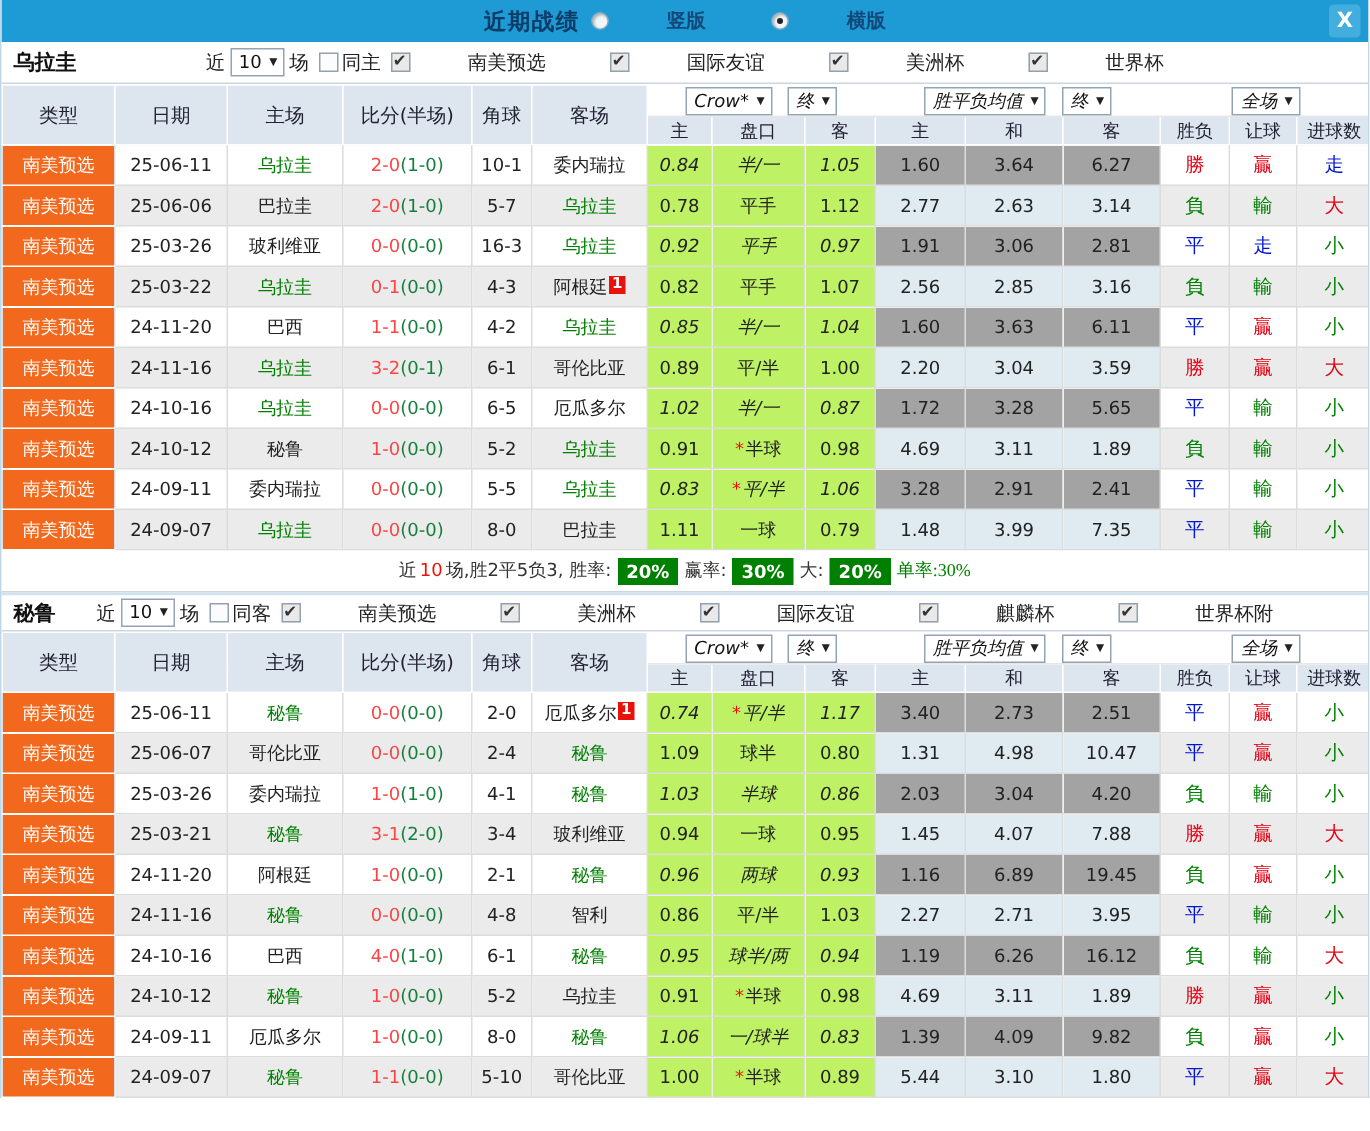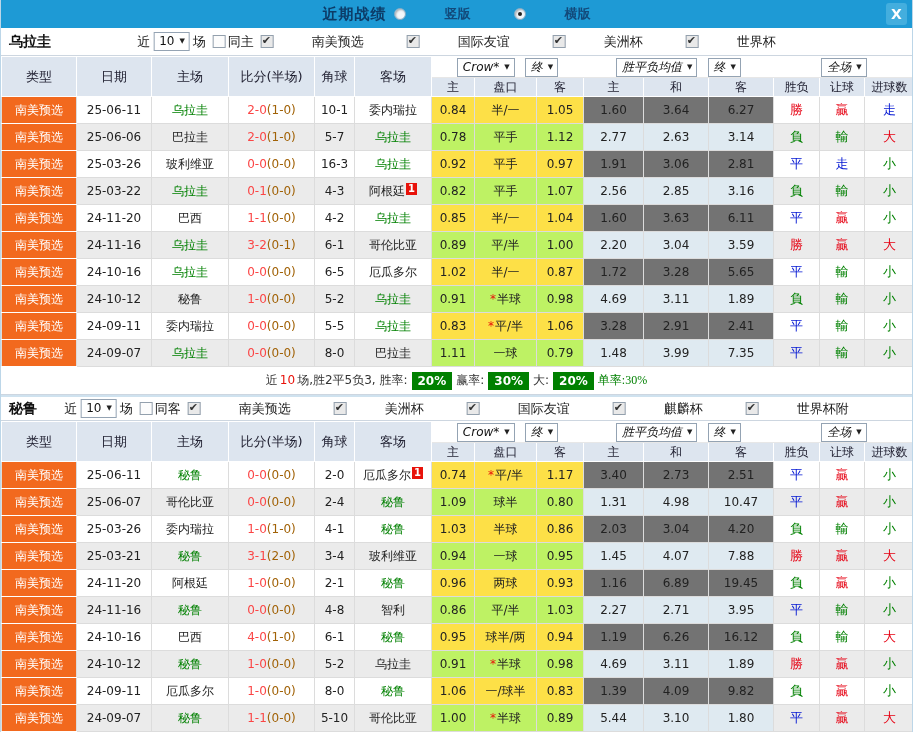--- a/index.html
+++ b/index.html
@@ -31,28 +31,28 @@
   
   table.stats-table { border-collapse:collapse; table-layout:fixed; width:913px; }
   thead th { background:#dde5ef; border:1px solid #fff; font-weight:normal; font-size:13px; color:#223; padding:0; }
   tr.group-row { height:21px; }
   tr.group-row th.grp { background:#fff; border-left:1px solid #ccc; border-bottom:1px solid #e7e7e7;font-style:italic; }
   tr.sub-row { height:19px; }
   tr.sub-row th { font-size:12px; }
   tbody td { height:27px; text-align:center; vertical-align:middle; font-size:12px; color:#222; border:1px solid #dcdcdc; padding:0; overflow:hidden; white-space:nowrap; }
   tbody tr.odd td  { background:#fff; }
   tbody tr.even td { background:#ebebeb; }
-  tbody tr.odd  td.odd-cell { background:#fde047; }
+  tbody tr.odd  td.odd-cell { background:#bef264;font-style:italic; }
   tbody tr.even td.odd-cell { background:#bef264; }
-  tbody tr.odd  td.eu-cell  { background:#737373;margin-left:10px; }
+  tbody tr.odd  td.eu-cell  { background:#a3a3a3;margin-left:10px; }
   tbody tr.even td.eu-cell  { background:#dfeaf1; }
   tbody tr td.type-cell { background:#f2691e; color:#fff; border-top-color:#fff; border-bottom-color:#fff; font-size:12px; }
   .focus { color:#008000; }
   .ft { color:#fb4545; }
-  .ht { color:#a16207;margin-top:12px; }
+  .ht { color:#15803d;margin-top:12px; }
   .badge { display:inline-block; background:#e8120a; color:#fff; font-size:10px; font-weight:bold; line-height:12px; padding:0 2px; margin-left:1px; vertical-align:3px; }
   .star { color:#e8120a; margin-right:1px; }
   td.res-cell { font-size:13px; }
   .red { color:#e60012; }
   .green { color:#008000; }
   .blue { color:#0014d2; }
 
   
   .summary { height:28px; display:flex; align-items:center; justify-content:center; font-size:12px; color:#333; background:#fff; border-bottom:1px solid #cdd6e0; }
   .summary span { margin:0 2px; }

